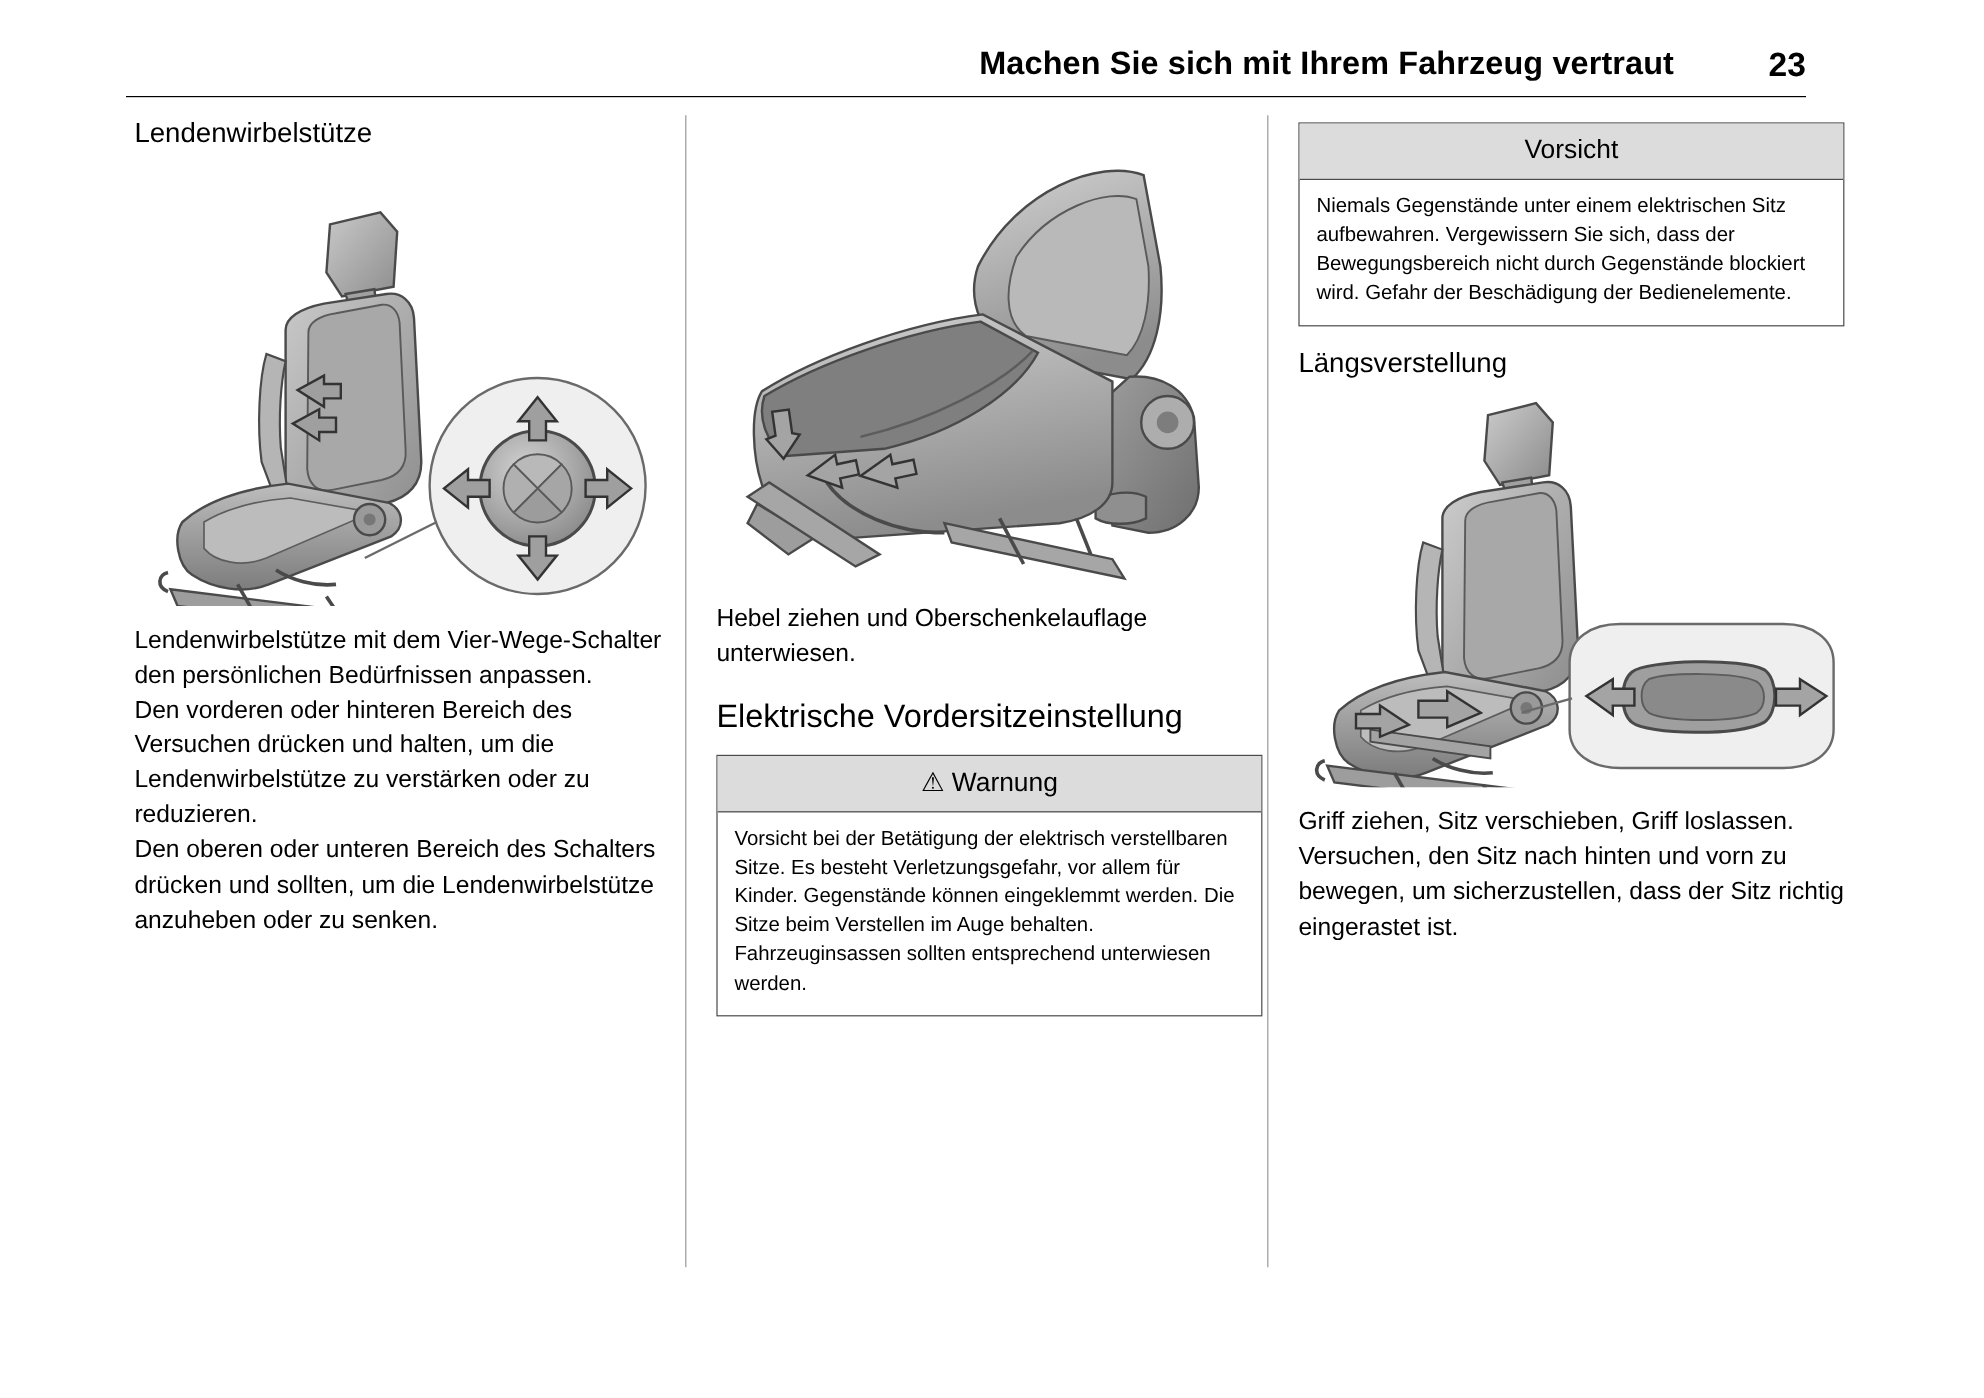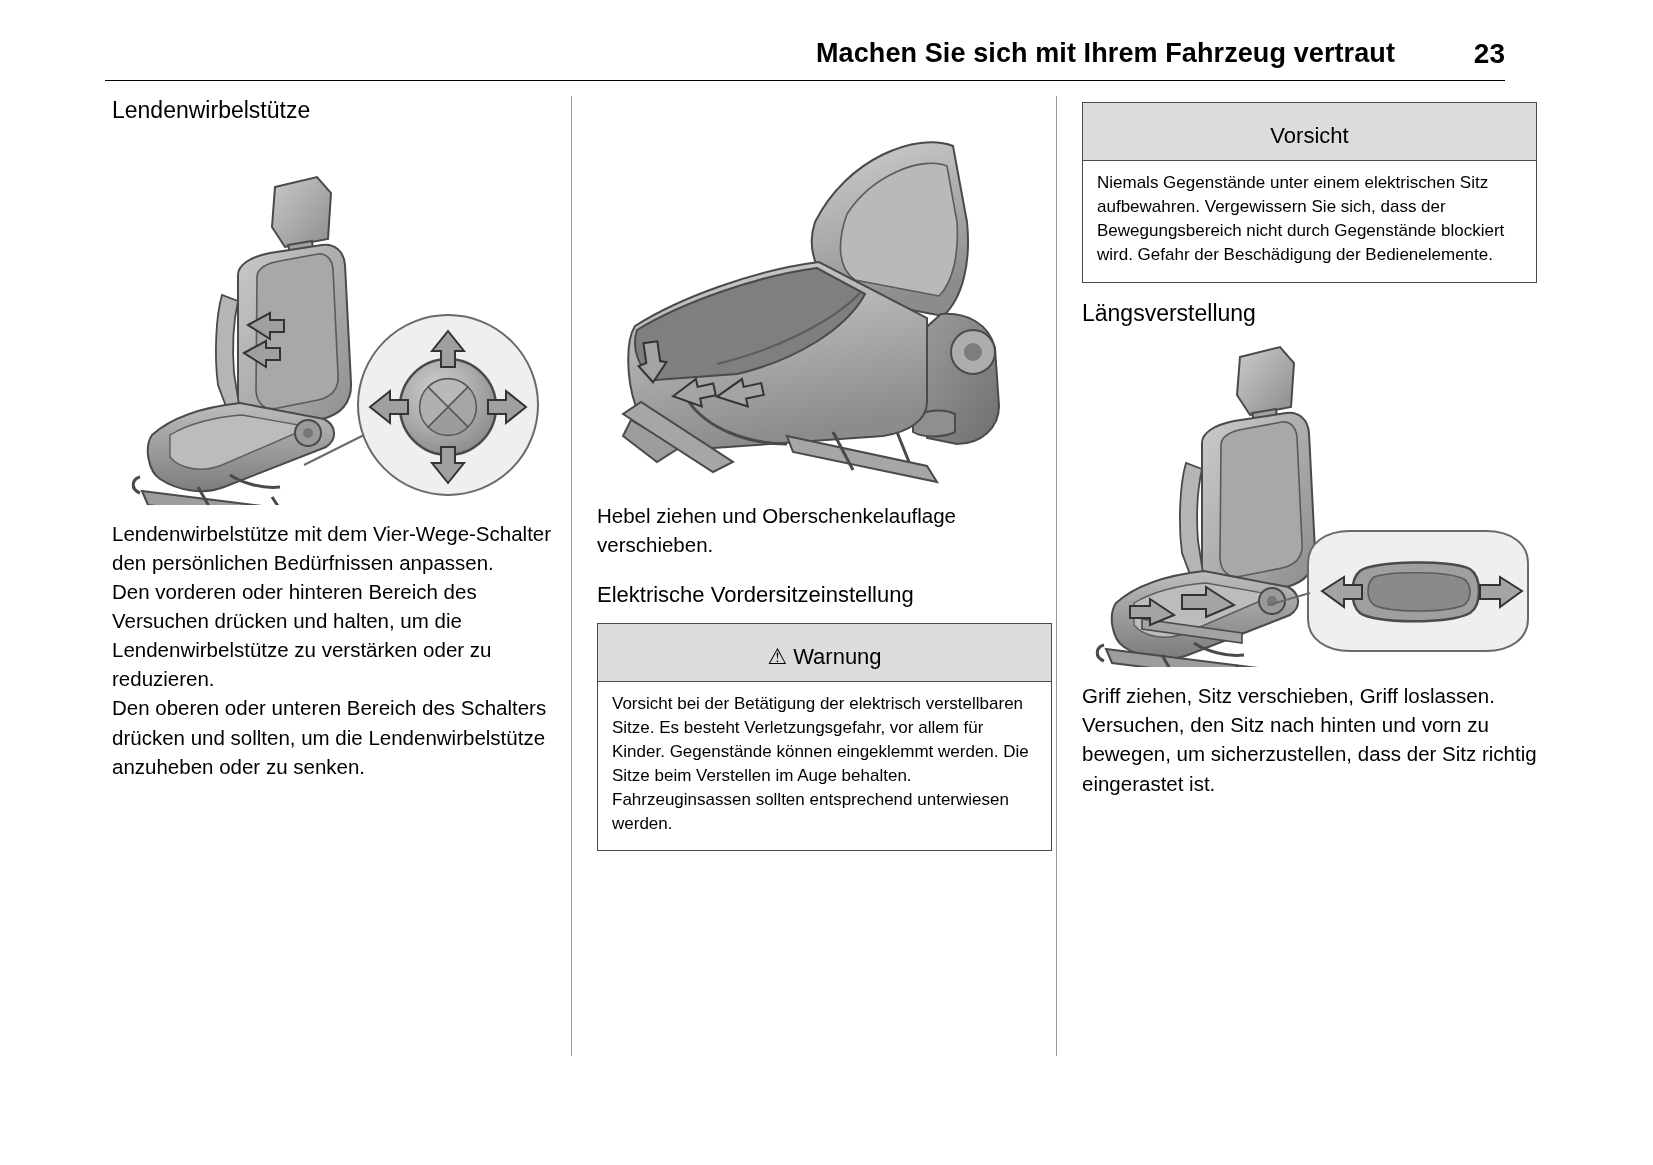--- a/index.html
+++ b/index.html
@@ -75,42 +75,42 @@
   .div1 { left: 571px; }
   .div2 { left: 1056px; }
 
   h2.section-title {
     font-size: 23px;
     font-weight: normal;
     margin: 0 0 10px 0;
     line-height: 1.25;
   }
   h2.section-title.big {
-    font-size: 22px;
+    font-size: 27px;
     margin: 22px 0 14px 0;
   }
   p.body {
     font-size: 20.5px;
     line-height: 1.42;
     margin: 0 0 0 0;
   }
   p.body + p.body { margin-top: 0; }
 
   
   .box {
     border: 1px solid #4a4a4a;
     margin: 6px 0 16px 0;
     background: #ffffff;
   }
   .box-head {
     background: #dcdcdc;
     border-bottom: 1px solid #4a4a4a;
     text-align: center;
     font-size: 22px;
-    padding: 20px 4px 11px 4px;
+    padding: 9px 4px 11px 4px;
   }
   .box-body {
     padding: 10px 14px 14px 14px;
     font-size: 17px;
     line-height: 1.42;
   }
   .warn-glyph {
     display: inline-block;
     margin-right: 6px;
   }
@@ -240,21 +240,21 @@
         <path d="M92,300 C110,326 150,342 190,342" fill="none" stroke="#4a4a4a" stroke-width="3"></path>
         <path d="M236,330 L256,368" stroke="#4a4a4a" stroke-width="3" fill="none"></path>
         <path d="M300,330 L312,360" stroke="#4a4a4a" stroke-width="3" fill="none"></path>
 
         <path d="M62,200 L78,182 L72,180 L72,160 L58,160 L58,180 L50,182 Z" transform="translate(-6,80) rotate(-8 64 200)" fill="#a4a4a4" stroke="#333" stroke-width="2"></path>
         <path d="M86,190 L112,178 L112,186 L128,186 L128,198 L112,198 L112,206 Z" transform="translate(-10,100) rotate(-12 106 192)" fill="#a4a4a4" stroke="#333" stroke-width="2"></path>
         <path d="M130,186 L158,174 L158,182 L176,182 L176,194 L158,194 L158,202 Z" transform="translate(-10,104) rotate(-12 152 188)" fill="#a4a4a4" stroke="#333" stroke-width="2"></path>
       </svg>
     </div>
 
-    <p class="body">Hebel ziehen und Oberschenkelauflage verschieben.</p>
+    <p class="body">Hebel ziehen und Oberschenkelauflage unterwiesen.</p>
 
     <h2 class="section-title big">Elektrische Vordersitzeinstellung</h2>
 
     <div class="box">
       <div class="box-head">
         <span class="warn-glyph">⚠</span><span>Warnung</span>
       </div>
       <div class="box-body">Vorsicht bei der Betätigung der elektrisch verstellbaren Sitze. Es besteht Verletzungsgefahr, vor allem für Kinder. Gegenstände können eingeklemmt werden. Die Sitze beim Verstellen im Auge behalten. Fahrzeuginsassen sollten entsprechend unterwiesen werden.</div>
     </div>
   </div>

